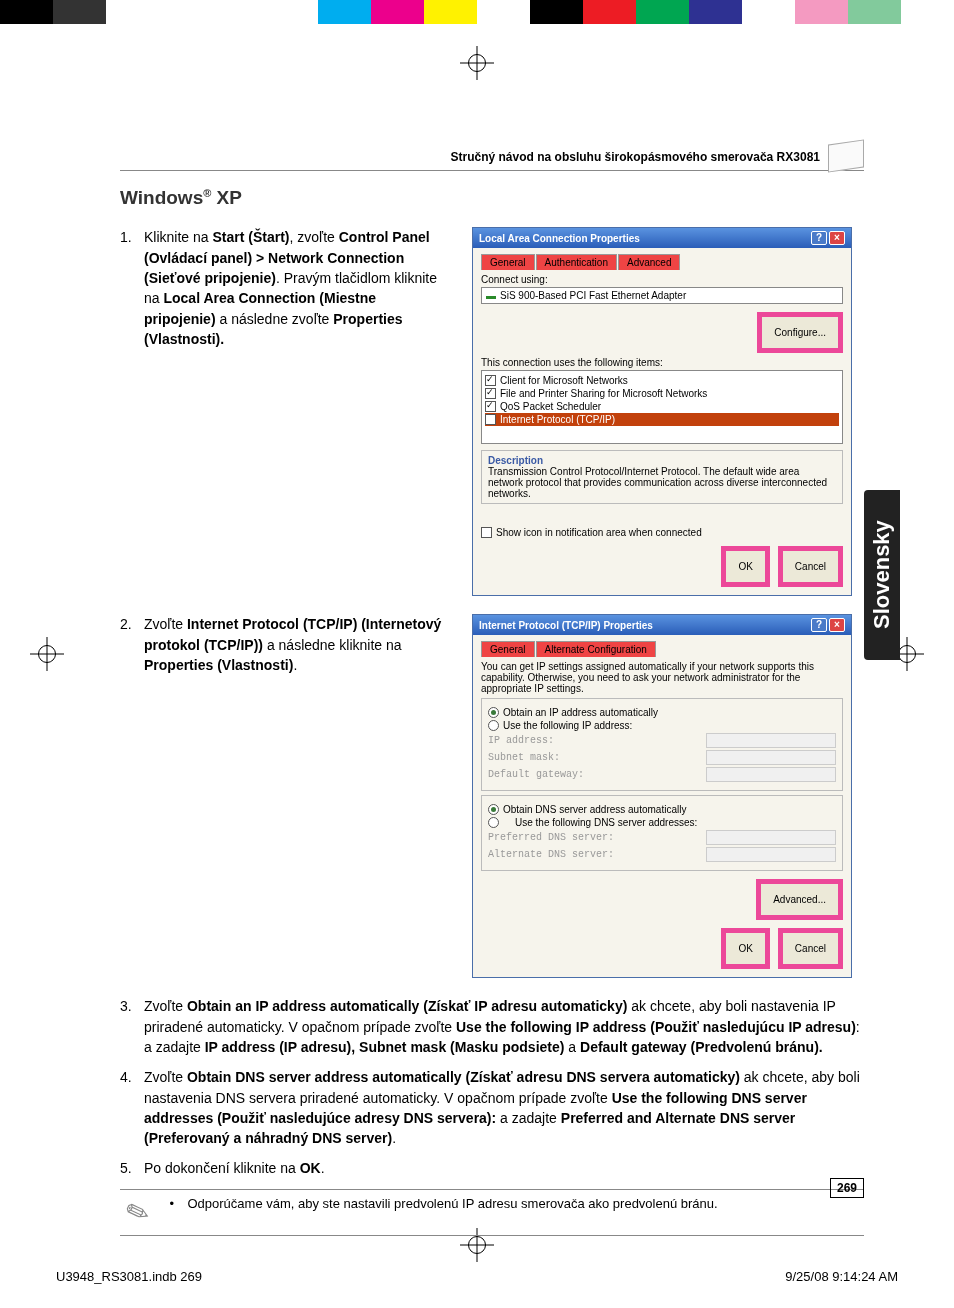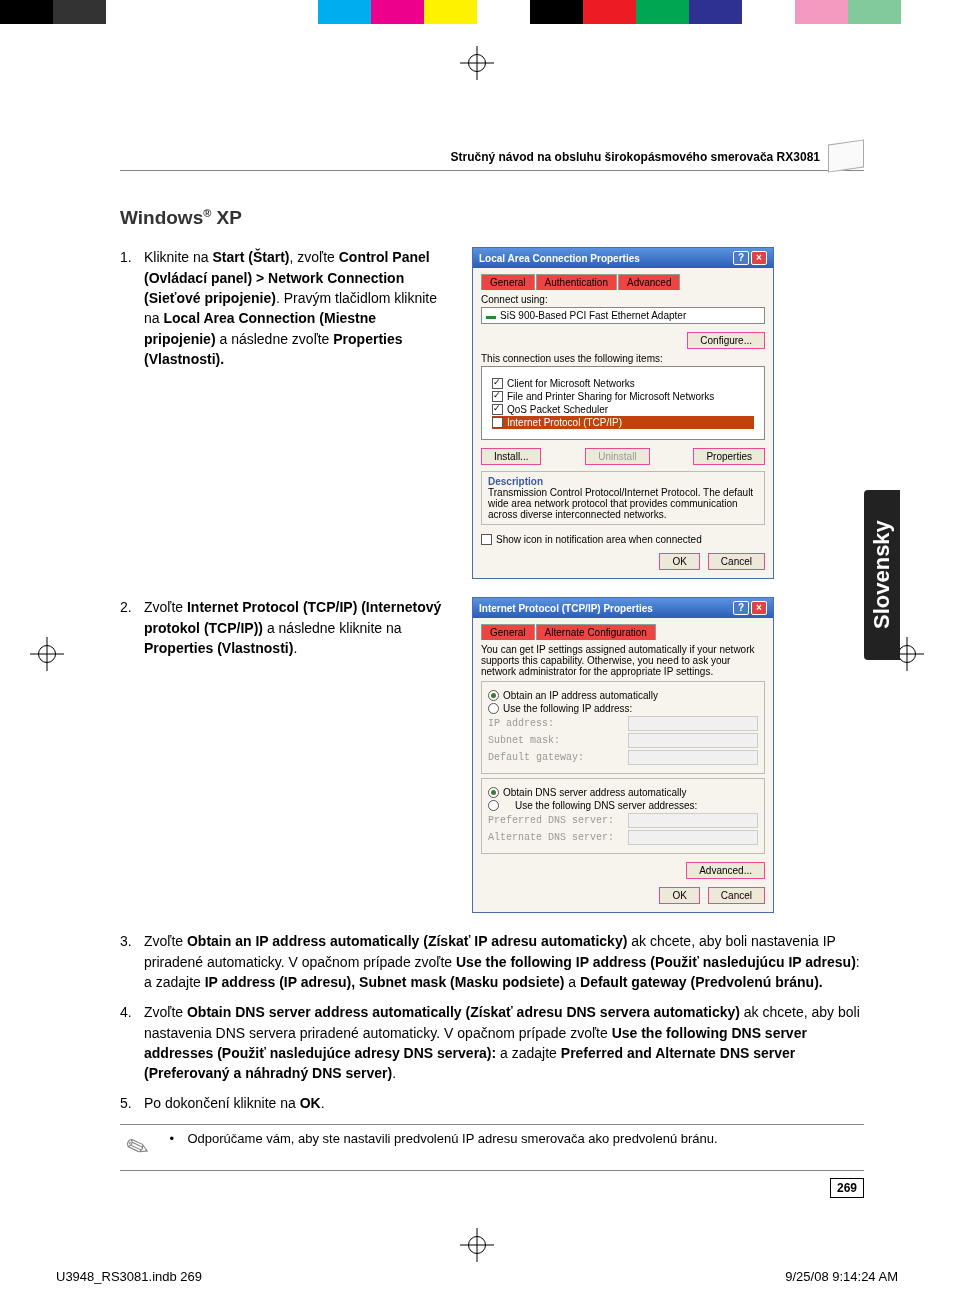--- a/index.html
+++ b/index.html
@@ -30,21 +30,21 @@
     position: absolute;
     left: 120px; right: 90px;
     top: 150px; bottom: 110px;
   }
   .run-head {
     font-size: 12px;
     font-weight: bold;
     text-align: right;
     border-bottom: 1px solid #888;
     padding-bottom: 6px;
-    margin-bottom: 36px;
+    margin-bottom: 16px;
     padding-right: 44px;
     position: relative;
   }
   .run-head .book-icon {
     position: absolute; right: 0; top: -8px; width: 36px; height: 28px;
     border: 1px solid #aaa; transform: skewY(-8deg); background: #fafafa;
   }
   h1.section-title {
     font-size: 19px; font-weight: bold; color: #333; margin-bottom: 18px;
   }
@@ -57,39 +57,39 @@
   ol.steps li .num { flex: 0 0 24px; }
   ol.steps li .txt { flex: 1; }
   ol.steps li .txt b { font-weight: bold; }
   
   .dialog {
     border: 1px solid #4a6ea9;
     background: #ece9d8;
     font-size: 10px;
     color: #000;
     font-family: "Tahoma", Arial, sans-serif;
-    width: 302px;
+    width: 380px;
     box-shadow: 0 0 0 1px #7a96c8 inset;
   }
   .dlg-title {
     background: linear-gradient(#5a93e0,#2a5db8);
     color: #fff; padding: 3px 6px; display: flex; justify-content: space-between; align-items: center;
     font-weight: bold;
   }
   .dlg-title .tbtns { display: flex; gap: 2px; }
   .dlg-title .tbtn { width: 16px; height: 14px; background: #4a7ac8; border: 1px solid #fff; border-radius: 2px; text-align: center; line-height: 12px; }
   .dlg-title .tbtn.close { background: #d44; }
   .dlg-body { padding: 6px 8px 8px 8px; background: #f6f4ec; }
   .tabs { display: flex; gap: 1px; margin-bottom: 4px; }
   .tabs .tab { border: 1px solid #999; border-bottom: none; padding: 2px 8px; background: #ef4444; }
   .lbl { margin: 4px 0 2px 0; }
   .field { border: 1px solid #888; background: #fff; padding: 2px 4px; display: flex; align-items: center; gap: 4px; }
-  .btn { border: 1px solid #ec4899; background: #ece9d8; padding: 2px 12px; }
+  .btn { border: 5px solid #ec4899; background: #ece9d8; padding: 10px 12px; }
   .btnrow { display: flex; justify-content: flex-end; gap: 8px; margin-top: 8px; }
-  .listbox { border: 1px solid #888; background: #fff; padding: 10px; height: 74px; overflow: hidden; }
+  .listbox { border: 1px solid #888; background: #fff; padding: 3px; height: 74px; overflow: hidden; }
   .listbox .li { display: flex; align-items: center; gap: 4px; padding: 1px 0; }
   .listbox .li.sel { background: #c2410c; color: #fff; }
   .chk { width: 11px; height: 11px; border: 1px solid #555; background: #fff; position: relative; flex-shrink: 0; }
   .chk.checked::after { content: "✓"; font-size: 9px; position: absolute; top: -2px; left: 0; }
   .rad { width: 11px; height: 11px; border: 1px solid #555; border-radius: 50%; background: #fff; position: relative; flex-shrink: 0; }
   .rad.checked::after { content: ""; width: 5px; height: 5px; background: #3a7a3a; border-radius: 50%; position: absolute; top: 2px; left: 2px; }
   .group { border: 1px solid #bbb; padding: 6px; margin: 4px 0; background: #f6f4ec; }
   .pair { display: flex; justify-content: space-between; align-items: center; margin: 2px 0; }
   .pair .disabled { color: #999; font-family: Liberation Mono, monospace; }
   .pair .ibox { width: 130px; height: 15px; border: 1px solid #ccc; background: #f0f0f0; }
@@ -217,30 +217,25 @@
               </div>
             <div class="li">
                 <span class="chk checked"></span>
                 <span>QoS Packet Scheduler</span>
               </div>
             <div class="li sel">
                 <span class="chk checked"></span>
                 <span>Internet Protocol (TCP/IP)</span>
               </div>
           </div>
-          <div class="btnrow" style="justify-content:space-between">
-            <span class="btn">Install...</span>
-            <span class="btn" style="color:#999">Uninstall</span>
-            <span class="btn">Properties</span>
-          </div>
           <div class="desc-box">
             <div class="dh">Description</div>
             <div>Transmission Control Protocol/Internet Protocol. The default wide area network protocol that provides communication across diverse interconnected networks.</div>
           </div>
-          <div class="pair" style="margin-top:9px">
+          <div class="pair" style="margin-top:23px">
             <span class="chk"></span>
             <span style="flex:1;margin-left:4px">Show icon in notification area when connected</span>
           </div>
           <div class="btnrow">
             <span class="btn">OK</span>
             <span class="btn">Cancel</span>
           </div>
         </div>
       </div>
     </div>

